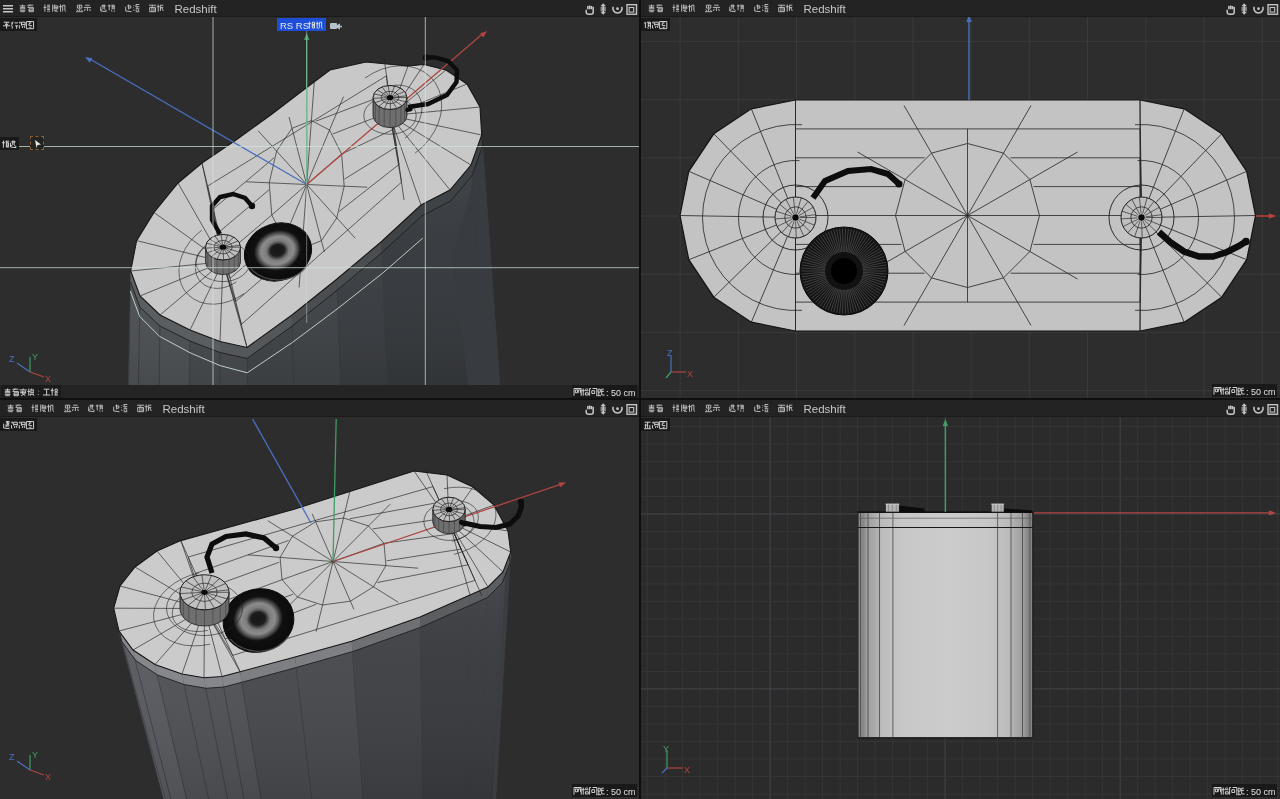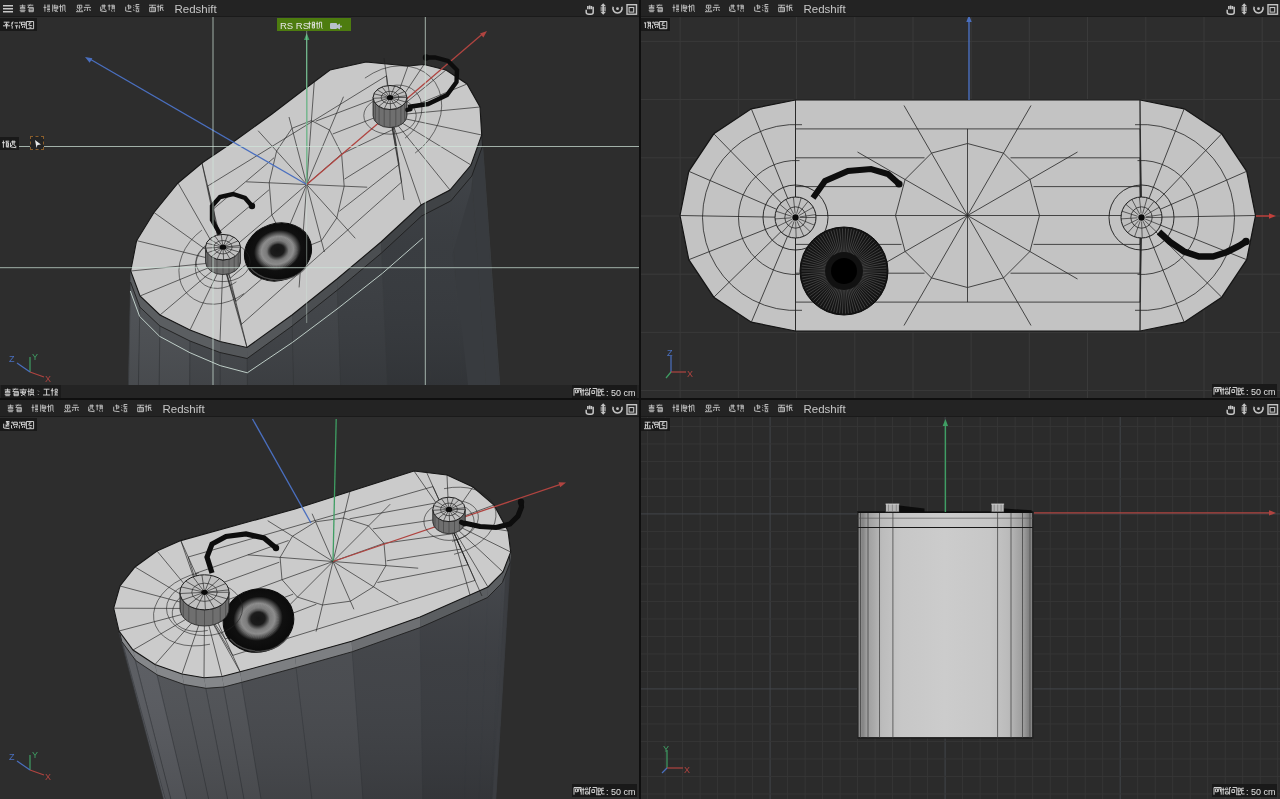--- a/index.html
+++ b/index.html
@@ -1713,21 +1713,21 @@
         <line x1="15.6" y1="0.0" x2="22.8" y2="0.0" stroke="#e2e2e2" stroke-width="0.9"></line>
         <line x1="15.6" y1="0.0" x2="15.6" y2="7.2" stroke="#e2e2e2" stroke-width="0.9"></line>
         <line x1="22.8" y1="0.0" x2="22.8" y2="7.2" stroke="#e2e2e2" stroke-width="0.9"></line>
         <line x1="15.6" y1="7.2" x2="22.8" y2="7.2" stroke="#e2e2e2" stroke-width="0.9"></line>
         <line x1="17.8" y1="1.4" x2="20.6" y2="1.4" stroke="#e2e2e2" stroke-width="0.9"></line>
         <line x1="19.2" y1="1.4" x2="17.8" y2="3.6" stroke="#e2e2e2" stroke-width="0.9"></line>
         <line x1="17.8" y1="3.6" x2="21.4" y2="4.3" stroke="#e2e2e2" stroke-width="0.9"></line>
         <line x1="18.5" y1="5.8" x2="20.6" y2="5.8" stroke="#e2e2e2" stroke-width="0.9"></line>
       </g>
     </svg></div>
-<div style="position:absolute;left:277px;top:18px;width:74px;height:13px;background:#4d7c0f"><svg width="71" height="13">
+<div style="position:absolute;left:277px;top:18px;width:49px;height:13px;background:#1d4ed8"><svg width="71" height="13">
       <text x="3" y="10" font-family="Liberation Sans, sans-serif" font-size="9.5" fill="#e6e6e6">RS RS</text>
       <g transform="translate(31,2.5)">
         <line x1="1.4" y1="0.0" x2="1.4" y2="7.2" stroke="#e6e6e6" stroke-width="0.9"></line>
         <line x1="0.0" y1="2.2" x2="2.9" y2="2.2" stroke="#e6e6e6" stroke-width="0.9"></line>
         <line x1="4.3" y1="0.7" x2="6.5" y2="0.7" stroke="#e6e6e6" stroke-width="0.9"></line>
         <line x1="4.3" y1="0.7" x2="4.3" y2="6.5" stroke="#e6e6e6" stroke-width="0.9"></line>
         <line x1="6.5" y1="0.7" x2="6.5" y2="6.5" stroke="#e6e6e6" stroke-width="0.9"></line>
         <line x1="4.3" y1="2.9" x2="6.5" y2="2.9" stroke="#e6e6e6" stroke-width="0.9"></line>
         <line x1="4.3" y1="4.3" x2="6.5" y2="4.3" stroke="#e6e6e6" stroke-width="0.9"></line>
         <line x1="4.3" y1="6.5" x2="6.5" y2="6.5" stroke="#e6e6e6" stroke-width="0.9"></line>

